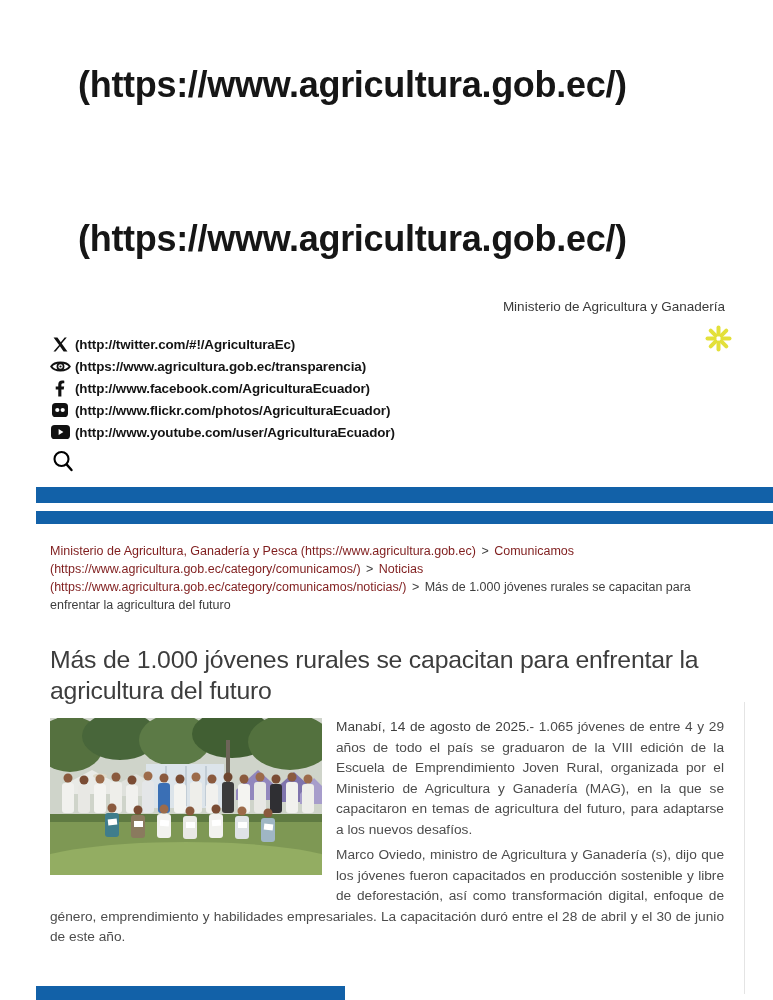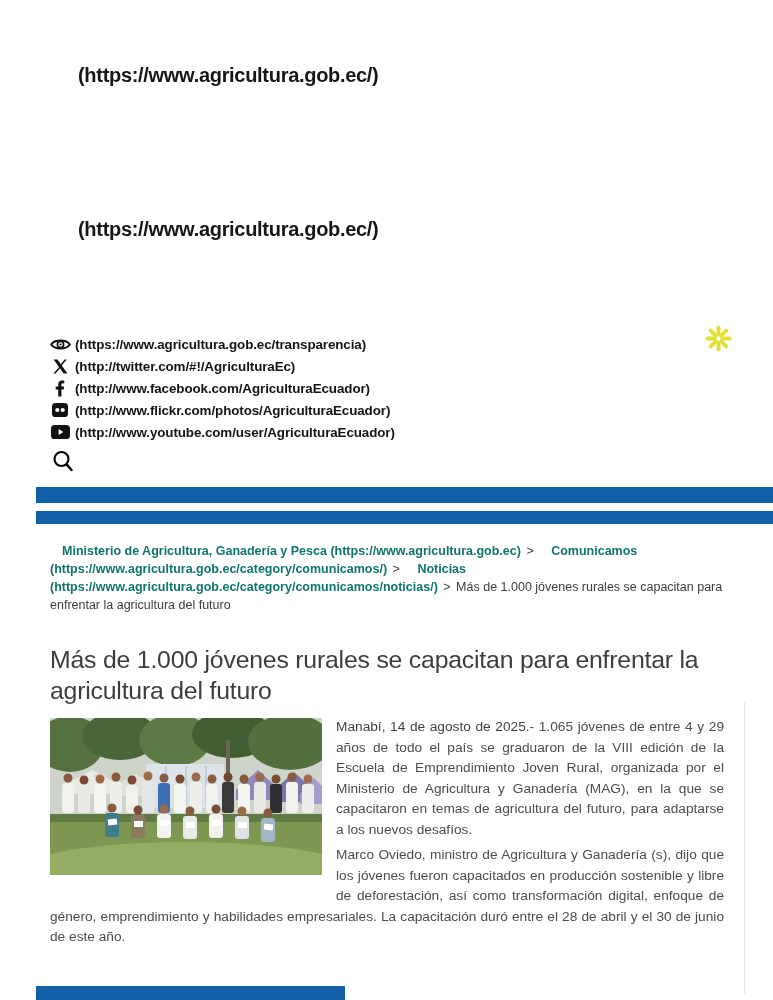--- a/index.html
+++ b/index.html
@@ -1,20 +1,20 @@
 <!DOCTYPE html>
 <html><head>
 <meta charset="utf-8">
 <style>
   * { margin:0; padding:0; box-sizing:border-box; }
   html,body { background:#ffffff; }
   body { font-family:"Liberation Sans","DejaVu Sans",sans-serif; }
   .page { position:relative; width:773px; height:1000px; background:#fff; overflow:hidden; }
 
-  .site-link { position:absolute; left:78px; font-size:20px; font-weight:600; letter-spacing:-0.3px;
+  .site-link { position:absolute; left:78px; font-size:36px; font-weight:600; letter-spacing:-0.3px;
                color:#161616; text-decoration:none; white-space:nowrap; }
   .site-link-1 { top:64px; }
   .site-link-2 { top:218px; }
 
   .ministry { position:absolute; top:299px; right:48px; font-size:13.5px; color:#3a3a3a; }
 
   .social { position:absolute; top:333px; left:49px; }
   .social-row { display:flex; align-items:center; height:22px; text-decoration:none; color:#141414; }
   .social-row .ic { display:inline-flex; align-items:center; justify-content:center; width:22px; margin-right:4px; }
   .social-row .lbl { font-size:13.4px; font-weight:600; letter-spacing:-0.1px; }
@@ -22,21 +22,21 @@
   .asterisk { position:absolute; top:324px; left:704px; }
 
   .search-btn { position:absolute; top:449px; left:50px; width:28px; height:28px; background:none; border:none; cursor:pointer; padding:0; }
 
   .bar { position:absolute; left:36px; right:0; background:#1261a8; }
   .bar-1 { top:487px; height:16px; }
   .bar-2 { top:511px; height:13px; }
   .bar-bottom { position:absolute; left:36px; top:986px; width:309px; height:14px; background:#1261a8; }
 
   .breadcrumb { position:absolute; top:542px; left:50px; width:676px; font-size:12.5px; line-height:18px; color:#3d3d3d; }
-  .breadcrumb .b { font-weight:700; color:#0f766e;margin-left:12px; }
+  .breadcrumb .b { font-weight:400; color:#7f1d1d; }
   .breadcrumb .sep { margin:0 2px; color:#3d3d3d; }
 
   .article-title { position:absolute; top:644px; left:50px; width:682px; font-size:24.8px; line-height:31px;
                    font-weight:300; letter-spacing:-0.2px; color:#3d3d3d; }
 
   .article { position:absolute; top:717px; left:50px; width:674px; font-size:13.7px; line-height:20.5px; color:#4c4c4c; }
   .article p { text-align:justify; margin:0 0 5px 0; }
   .article .lead { font-weight:400; color:#3f3f3f; }
   .photo { float:left; width:272px; height:157px; margin:1px 14px 31px 0; }
   .photo svg { display:block; width:272px; height:157px; }
@@ -44,39 +44,40 @@
   .vline { position:absolute; left:744px; top:702px; width:1px; height:292px; background:#e4e4e4; }
 </style>
 </head>
 <body>
 
 <div class="page">
 
   <a class="site-link site-link-1" href="#">(https://www.agricultura.gob.ec/)</a>
   <a class="site-link site-link-2" href="#">(https://www.agricultura.gob.ec/)</a>
 
+  <div class="ministry">Ministerio de Agricultura y Ganadería</div>
 
   <div class="social">
+    <a class="social-row" href="#">
+      <span class="ic">
+        <svg width="15" height="15" viewBox="0 0 16 16">
+          <path d="M0.6 0.6 h4.1 l3.6 4.9 L12.4 0.6 h2.3 L9.3 6.9 l6.1 8.5 h-4.1 L7.4 9.9 2.8 15.4 H0.5 l6-7 Z" fill="#111"></path>
+        </svg>
+      </span>
+      <span class="lbl">(http://twitter.com/#!/AgriculturaEc)</span>
+    </a>
     <a class="social-row" href="#">
       <span class="ic">
         <svg width="21" height="15" viewBox="0 0 21 15">
           <path d="M1.2 7.5 C4.6 2.2 16.4 2.2 19.8 7.5 C16.4 12.8 4.6 12.8 1.2 7.5 Z" fill="none" stroke="#111" stroke-width="1.9"></path>
           <circle cx="10.5" cy="7.5" r="3.1" fill="none" stroke="#111" stroke-width="1.7"></circle>
           <circle cx="10.5" cy="7.5" r="1.1" fill="#111"></circle>
         </svg>
       </span>
       <span class="lbl">(https://www.agricultura.gob.ec/transparencia)</span>
-    </a>
-    <a class="social-row" href="#">
-      <span class="ic">
-        <svg width="15" height="15" viewBox="0 0 16 16">
-          <path d="M0.6 0.6 h4.1 l3.6 4.9 L12.4 0.6 h2.3 L9.3 6.9 l6.1 8.5 h-4.1 L7.4 9.9 2.8 15.4 H0.5 l6-7 Z" fill="#111"></path>
-        </svg>
-      </span>
-      <span class="lbl">(http://twitter.com/#!/AgriculturaEc)</span>
     </a>
     <a class="social-row" href="#">
       <span class="ic">
         <svg width="10" height="17" viewBox="0 0 320 512">
           <path fill="#111" d="M279.14 288l14.22-92.66h-88.91v-60.13c0-25.35 12.42-50.06 52.24-50.06h40.42V6.26S260.43 0 225.36 0c-73.22 0-121.08 44.38-121.08 124.72v70.62H22.89V288h81.39v224h100.17V288z"></path>
         </svg>
       </span>
       <span class="lbl">(http://www.facebook.com/AgriculturaEcuador)</span>
     </a>
     <a class="social-row" href="#">

